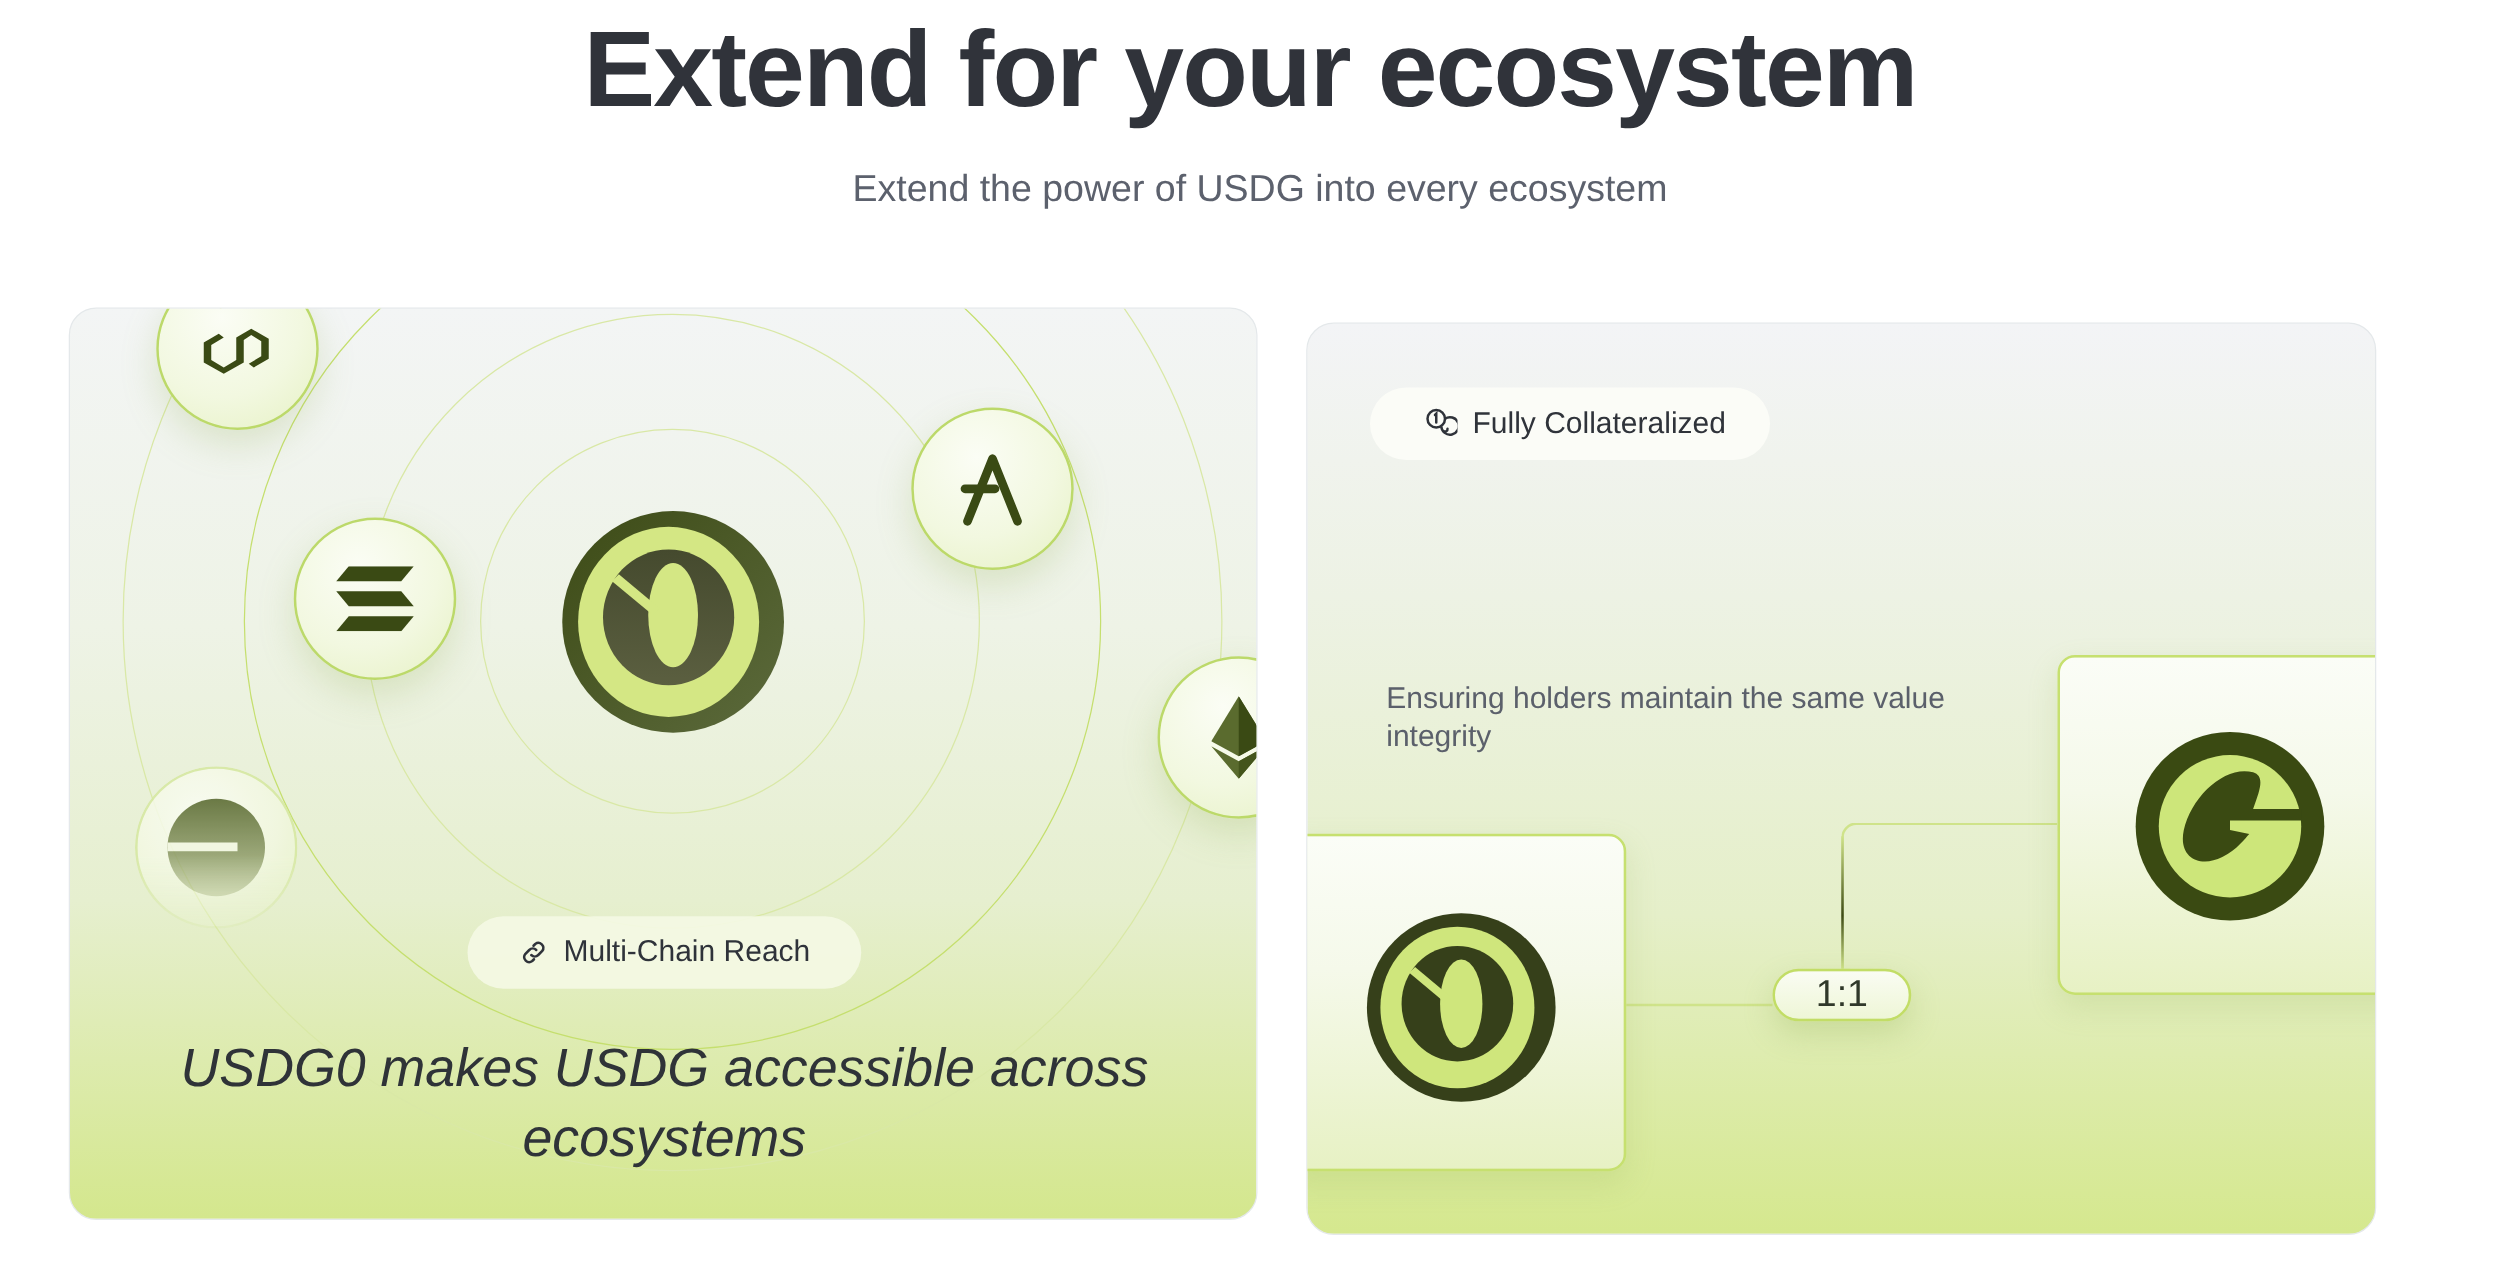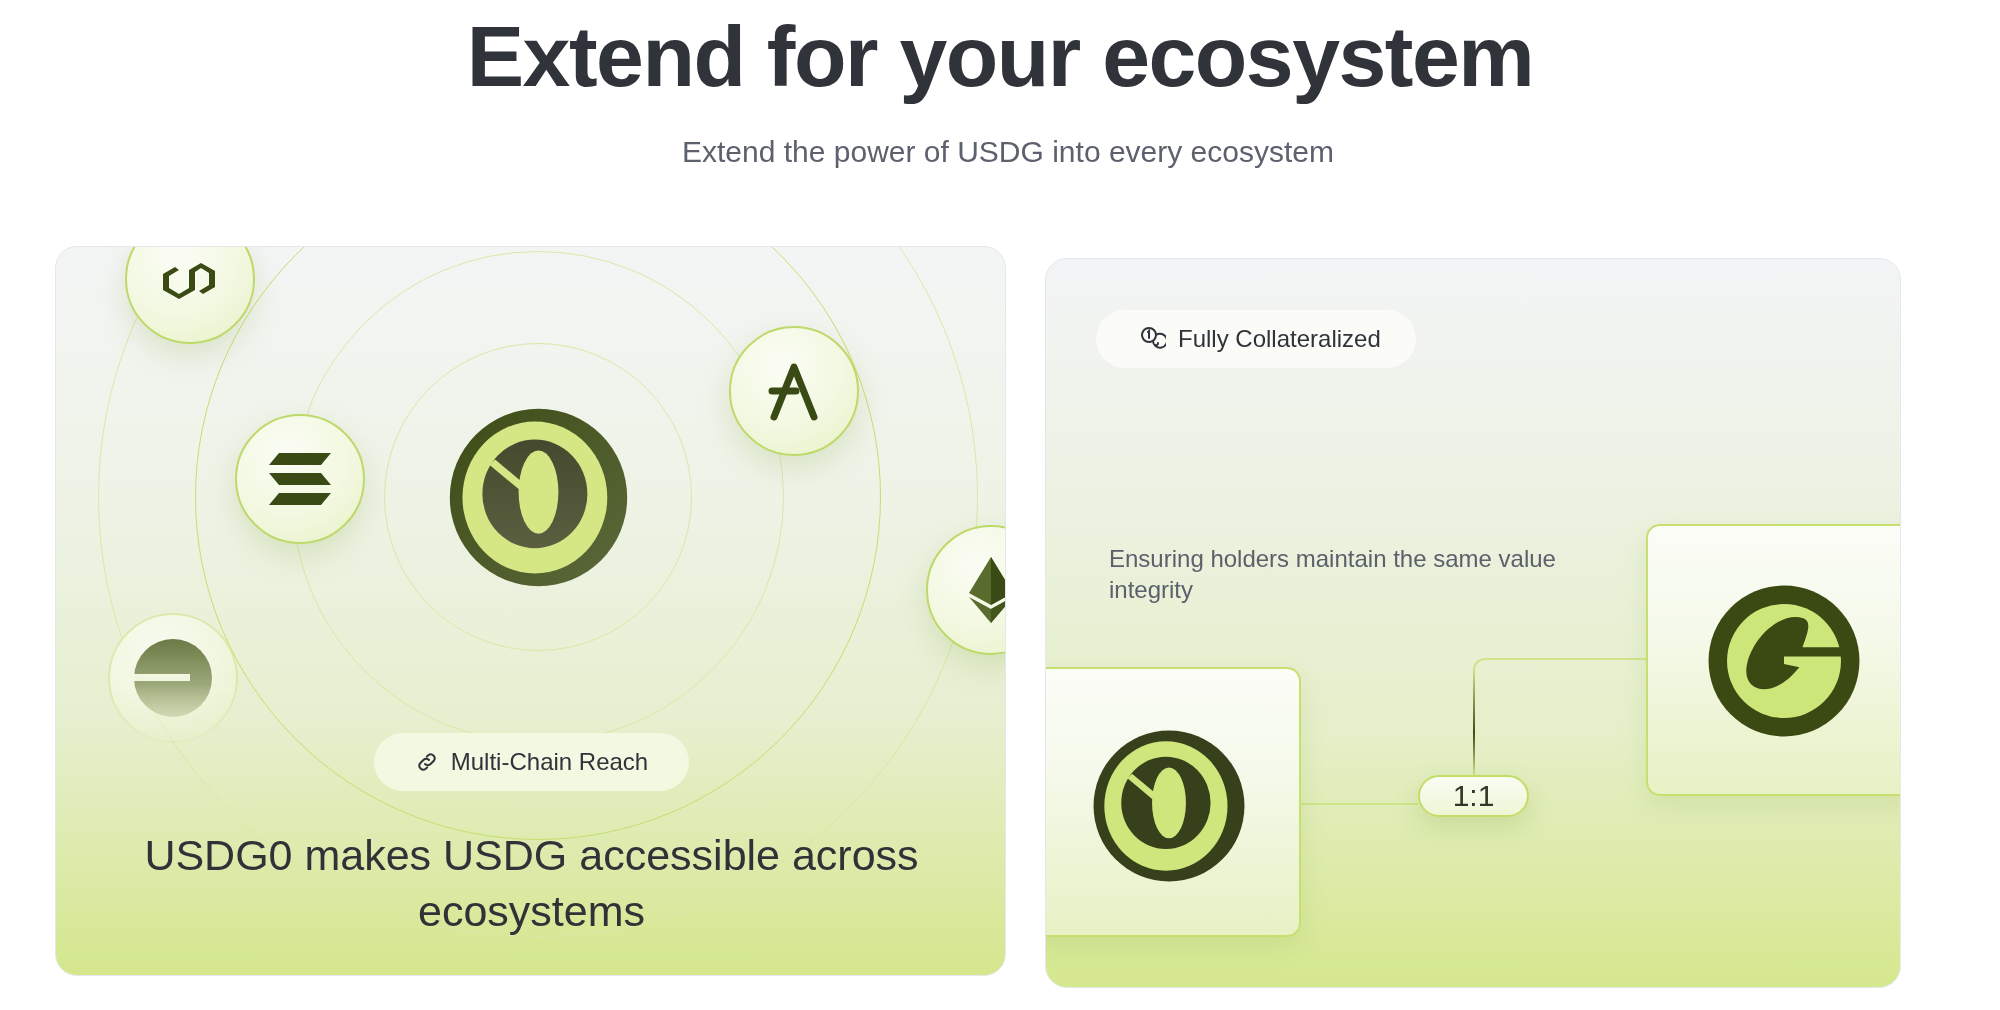--- a/index.html
+++ b/index.html
@@ -43,21 +43,21 @@
     position: absolute; display: flex; align-items: center; gap: 12px;
     border-radius: 30px; font-size: 24px; color: #2f333a;
   }
   .pill-multichain { left: 318px; top: 471px; width: 315px; height: 58px; justify-content: center;
     background: rgba(244,249,228,0.92); margin-top: 15px; }
   .pill-collateral { left: 50px; top: 51px; width: 320px; height: 58px; padding-left: 44px;
     background: #fbfcf7; }
 
   .card1-heading {
     position: absolute; left: 0; width: 951px; top: 580px; text-align: center;
-    font-size: 43px; font-weight: 500; line-height: 56px; color: #2f3338;
+    font-size: 43px; font-weight: 500; line-height: 56px; color: #2f3338; font-style: italic;
   }
 
   .card2-heading {
     position: absolute; left: 63px; top: 152px; width: 520px;
     font-size: 41px; font-weight: 500; line-height: 55px; color: #2f3338;
   }
   .card2-desc {
     position: absolute; left: 63px; top: 284px; width: 520px;
     font-size: 24px; line-height: 31px; color: #5b606b;
   }

